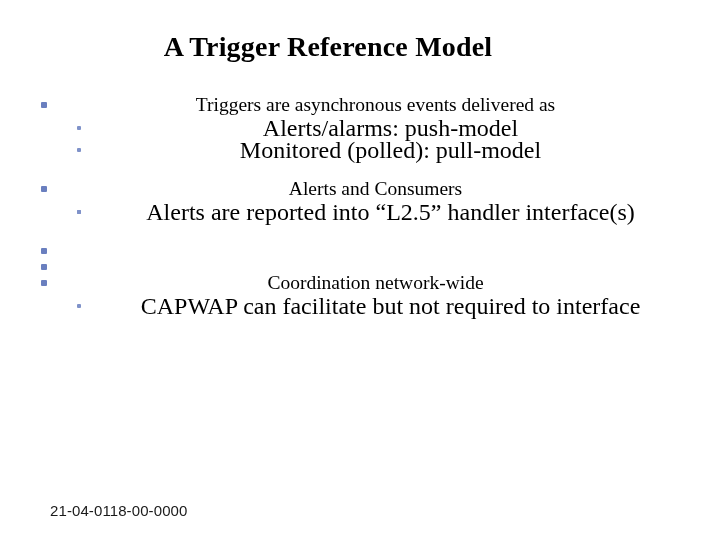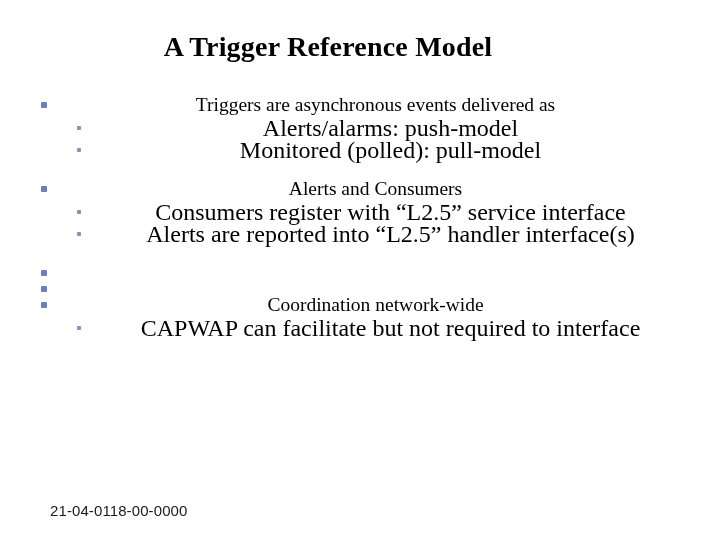--- a/index.html
+++ b/index.html
@@ -121,21 +121,20 @@
 
     <div class="gap-md"></div>
 
     <div class="group">
       <div class="l1">
         <span class="bullet"></span>
         <span>Alerts and Consumers</span>
       </div>
       <div class="l2">
         <span class="bullet"></span>
-        <span>Consumers register with “L2.5” service interface</span>
       </div>
       <div class="l2">
         <span class="bullet"></span>
         <span>Alerts are reported into “L2.5” handler interface(s)</span>
       </div>
     </div>
 
     <div class="gap-md"></div>
 
     <div class="group">

